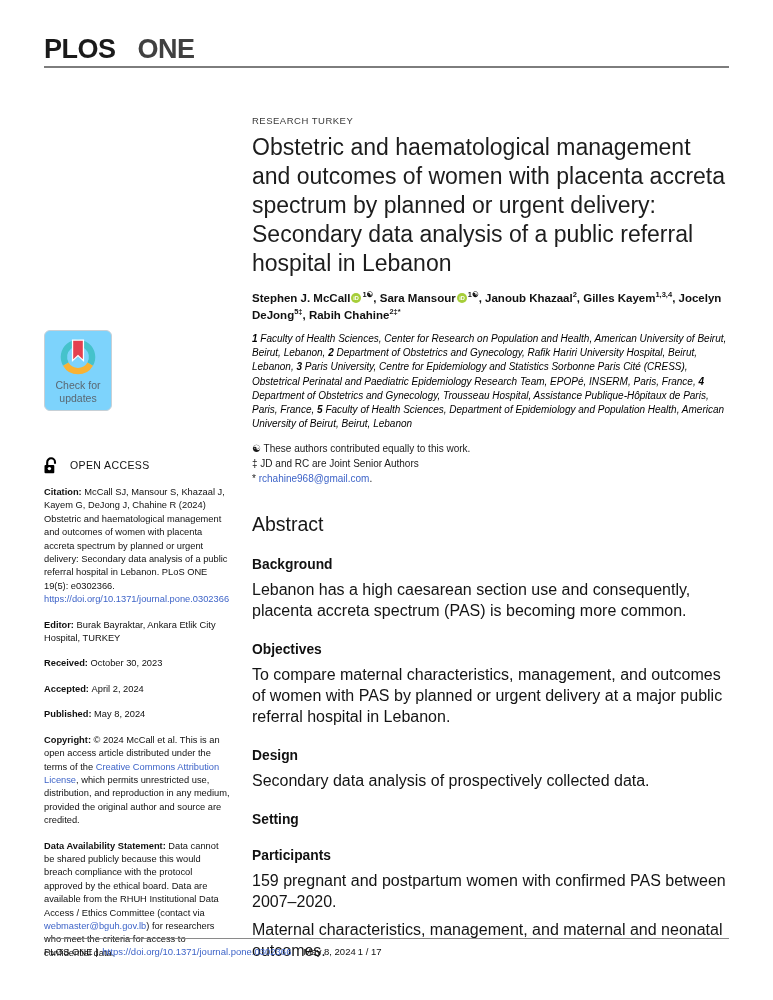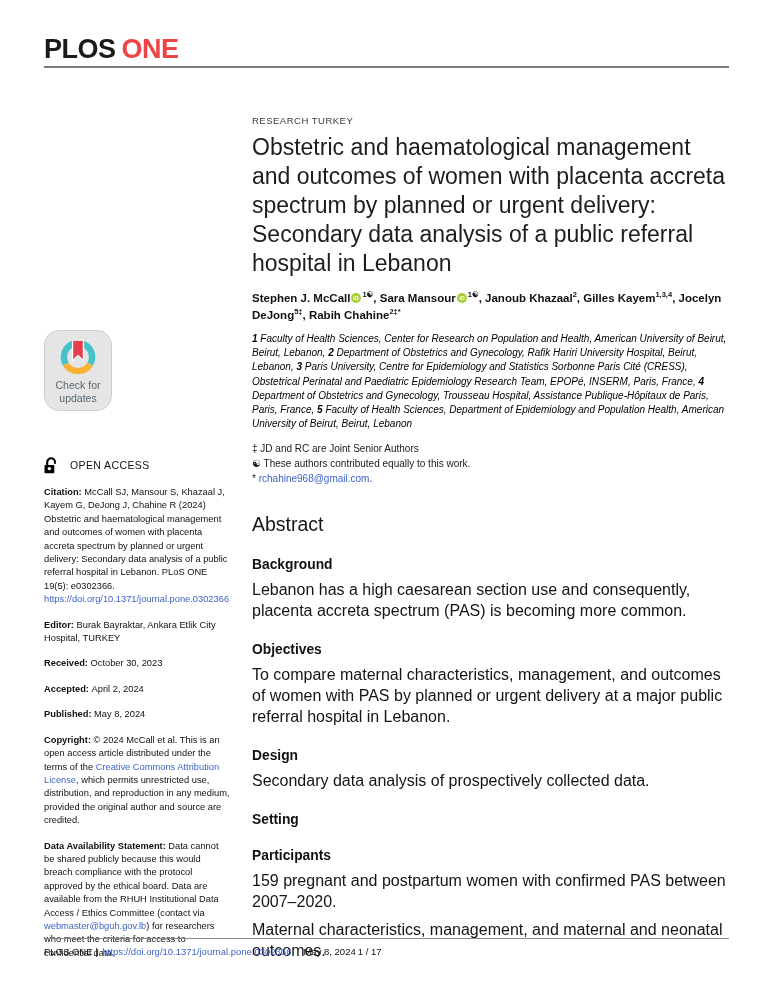--- a/index.html
+++ b/index.html
@@ -3,26 +3,26 @@
 <meta charset="utf-8">
 <style>
   html,body{margin:0;padding:0;background:#e9e9e9;}
   .page{
     position:relative;width:773px;height:1000px;background:#ffffff;
     font-family:"Liberation Sans",sans-serif;color:#1a1a1a;overflow:hidden;
     margin:0 auto;box-shadow:0 0 4px rgba(0,0,0,.25);
   }
   
   .logo{position:absolute;left:44px;top:34px;font-size:27px;font-weight:bold;letter-spacing:-0.5px;}
-  .logo .one{color:#ef4444;margin-left:6px;}
+  .logo .one{color:#404040;margin-left:22px;}
   .header-rule{position:absolute;left:44px;width:685px;top:66px;height:2px;background:#7d7d7d;}
   
   .sidebar{position:absolute;left:44px;top:330px;width:187px;font-size:9.3px;line-height:13.4px;color:#101010;}
   .badge{
-    width:66px;height:79px;border:1px solid #c7d0d6;border-radius:15px;background:#e5e5e5;
+    width:66px;height:79px;border:1px solid #c7d0d6;border-radius:6px;background:#7dd3fc;
     display:flex;flex-direction:column;align-items:center;justify-content:flex-start;
     margin-bottom:46px;cursor:pointer;
   }
   .badge svg{margin-top:6px;}
   .badge .bt{font-size:10.5px;line-height:12.5px;color:#5a6771;text-align:center;margin-top:2px;}
   .oa-row{display:flex;align-items:center;gap:12px;margin-bottom:12px;}
   .oa-row .oa-label{font-size:10.5px;letter-spacing:.4px;color:#111;}
   .side-p{margin:0 0 12px 0;}
   .side-p b{font-weight:bold;}
   a.lnk{color:#3e64c8;text-decoration:none;word-break:break-word;cursor:pointer;}
@@ -103,22 +103,22 @@
           <circle cx="8" cy="8" r="8" fill="#a6ce39"></circle>
           <text x="8" y="11.5" font-size="9" fill="#fff" text-anchor="middle" font-weight="bold" font-family="Liberation Sans, sans-serif">iD</text>
         </svg><sup>1☯</sup><span>, </span><span>Sara Mansour</span><svg class="orcid" width="10" height="10" viewBox="0 0 16 16">
           <circle cx="8" cy="8" r="8" fill="#a6ce39"></circle>
           <text x="8" y="11.5" font-size="9" fill="#fff" text-anchor="middle" font-weight="bold" font-family="Liberation Sans, sans-serif">iD</text>
         </svg><sup>1☯</sup><span>, </span><span>Janoub Khazaal</span><sup>2</sup><span>, </span><span>Gilles Kayem</span><sup>1,3,4</sup><span>, </span><span>Jocelyn DeJong</span><sup>5‡</sup><span>, </span><span>Rabih Chahine</span><sup>2‡*</sup></p>
 
     <p class="affils"><b>1 </b><span>Faculty of Health Sciences, Center for Research on Population and Health, American University of Beirut, Beirut, Lebanon, </span><b>2 </b><span>Department of Obstetrics and Gynecology, Rafik Hariri University Hospital, Beirut, Lebanon, </span><b>3 </b><span>Paris University, Centre for Epidemiology and Statistics Sorbonne Paris Cité (CRESS), Obstetrical Perinatal and Paediatric Epidemiology Research Team, EPOPé, INSERM, Paris, France, </span><b>4 </b><span>Department of Obstetrics and Gynecology, Trousseau Hospital, Assistance Publique-Hôpitaux de Paris, Paris, France, </span><b>5 </b><span>Faculty of Health Sciences, Department of Epidemiology and Population Health, American University of Beirut, Beirut, Lebanon</span></p>
 
     <div class="notes">
+      <div>☯ These authors contributed equally to this work.</div>
       <div>‡ JD and RC are Joint Senior Authors</div>
-      <div>☯ These authors contributed equally to this work.</div>
       <div><span>* </span><a class="lnk">rchahine968@gmail.com</a><span>.</span></div>
     </div>
 
     <h2 class="abstract-h">Abstract</h2>
 
     <h3 class="sec-h">Background</h3>
     <p class="sec-b">Lebanon has a high caesarean section use and consequently, placenta accreta spectrum (PAS) is becoming more common.</p>
 
     <h3 class="sec-h">Objectives</h3>
     <p class="sec-b">To compare maternal characteristics, management, and outcomes of women with PAS by planned or urgent delivery at a major public referral hospital in Lebanon.</p>

